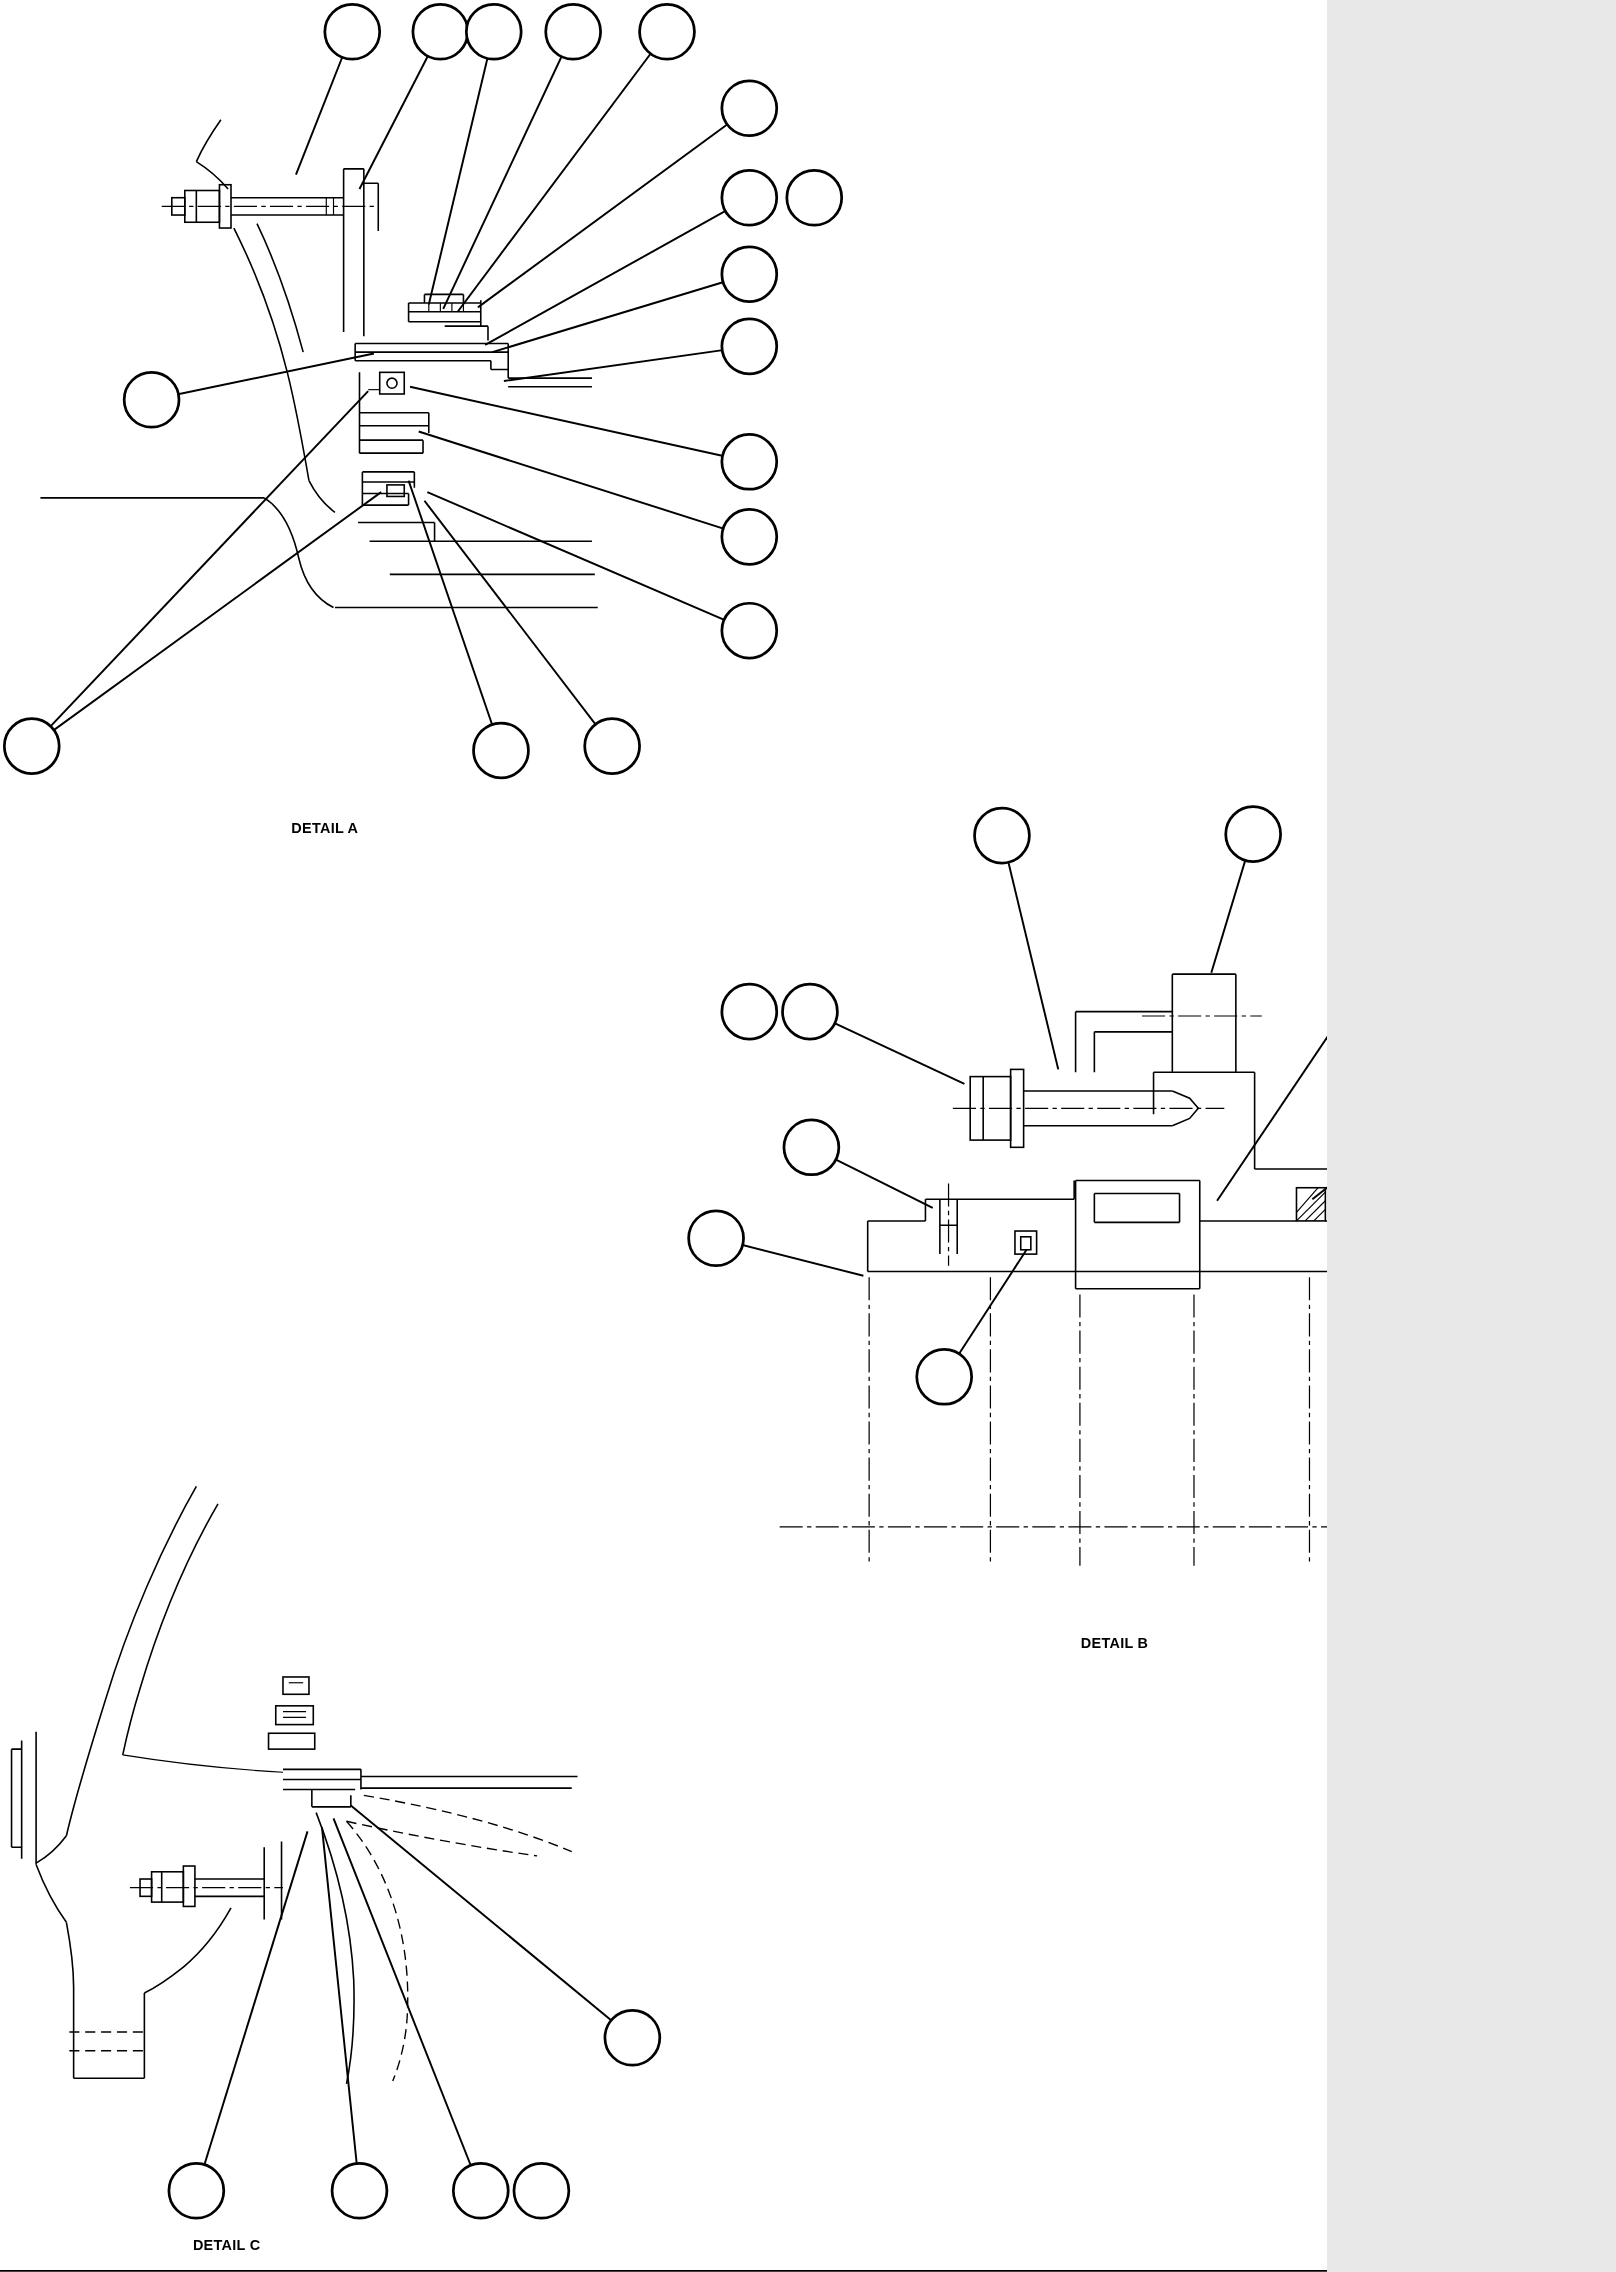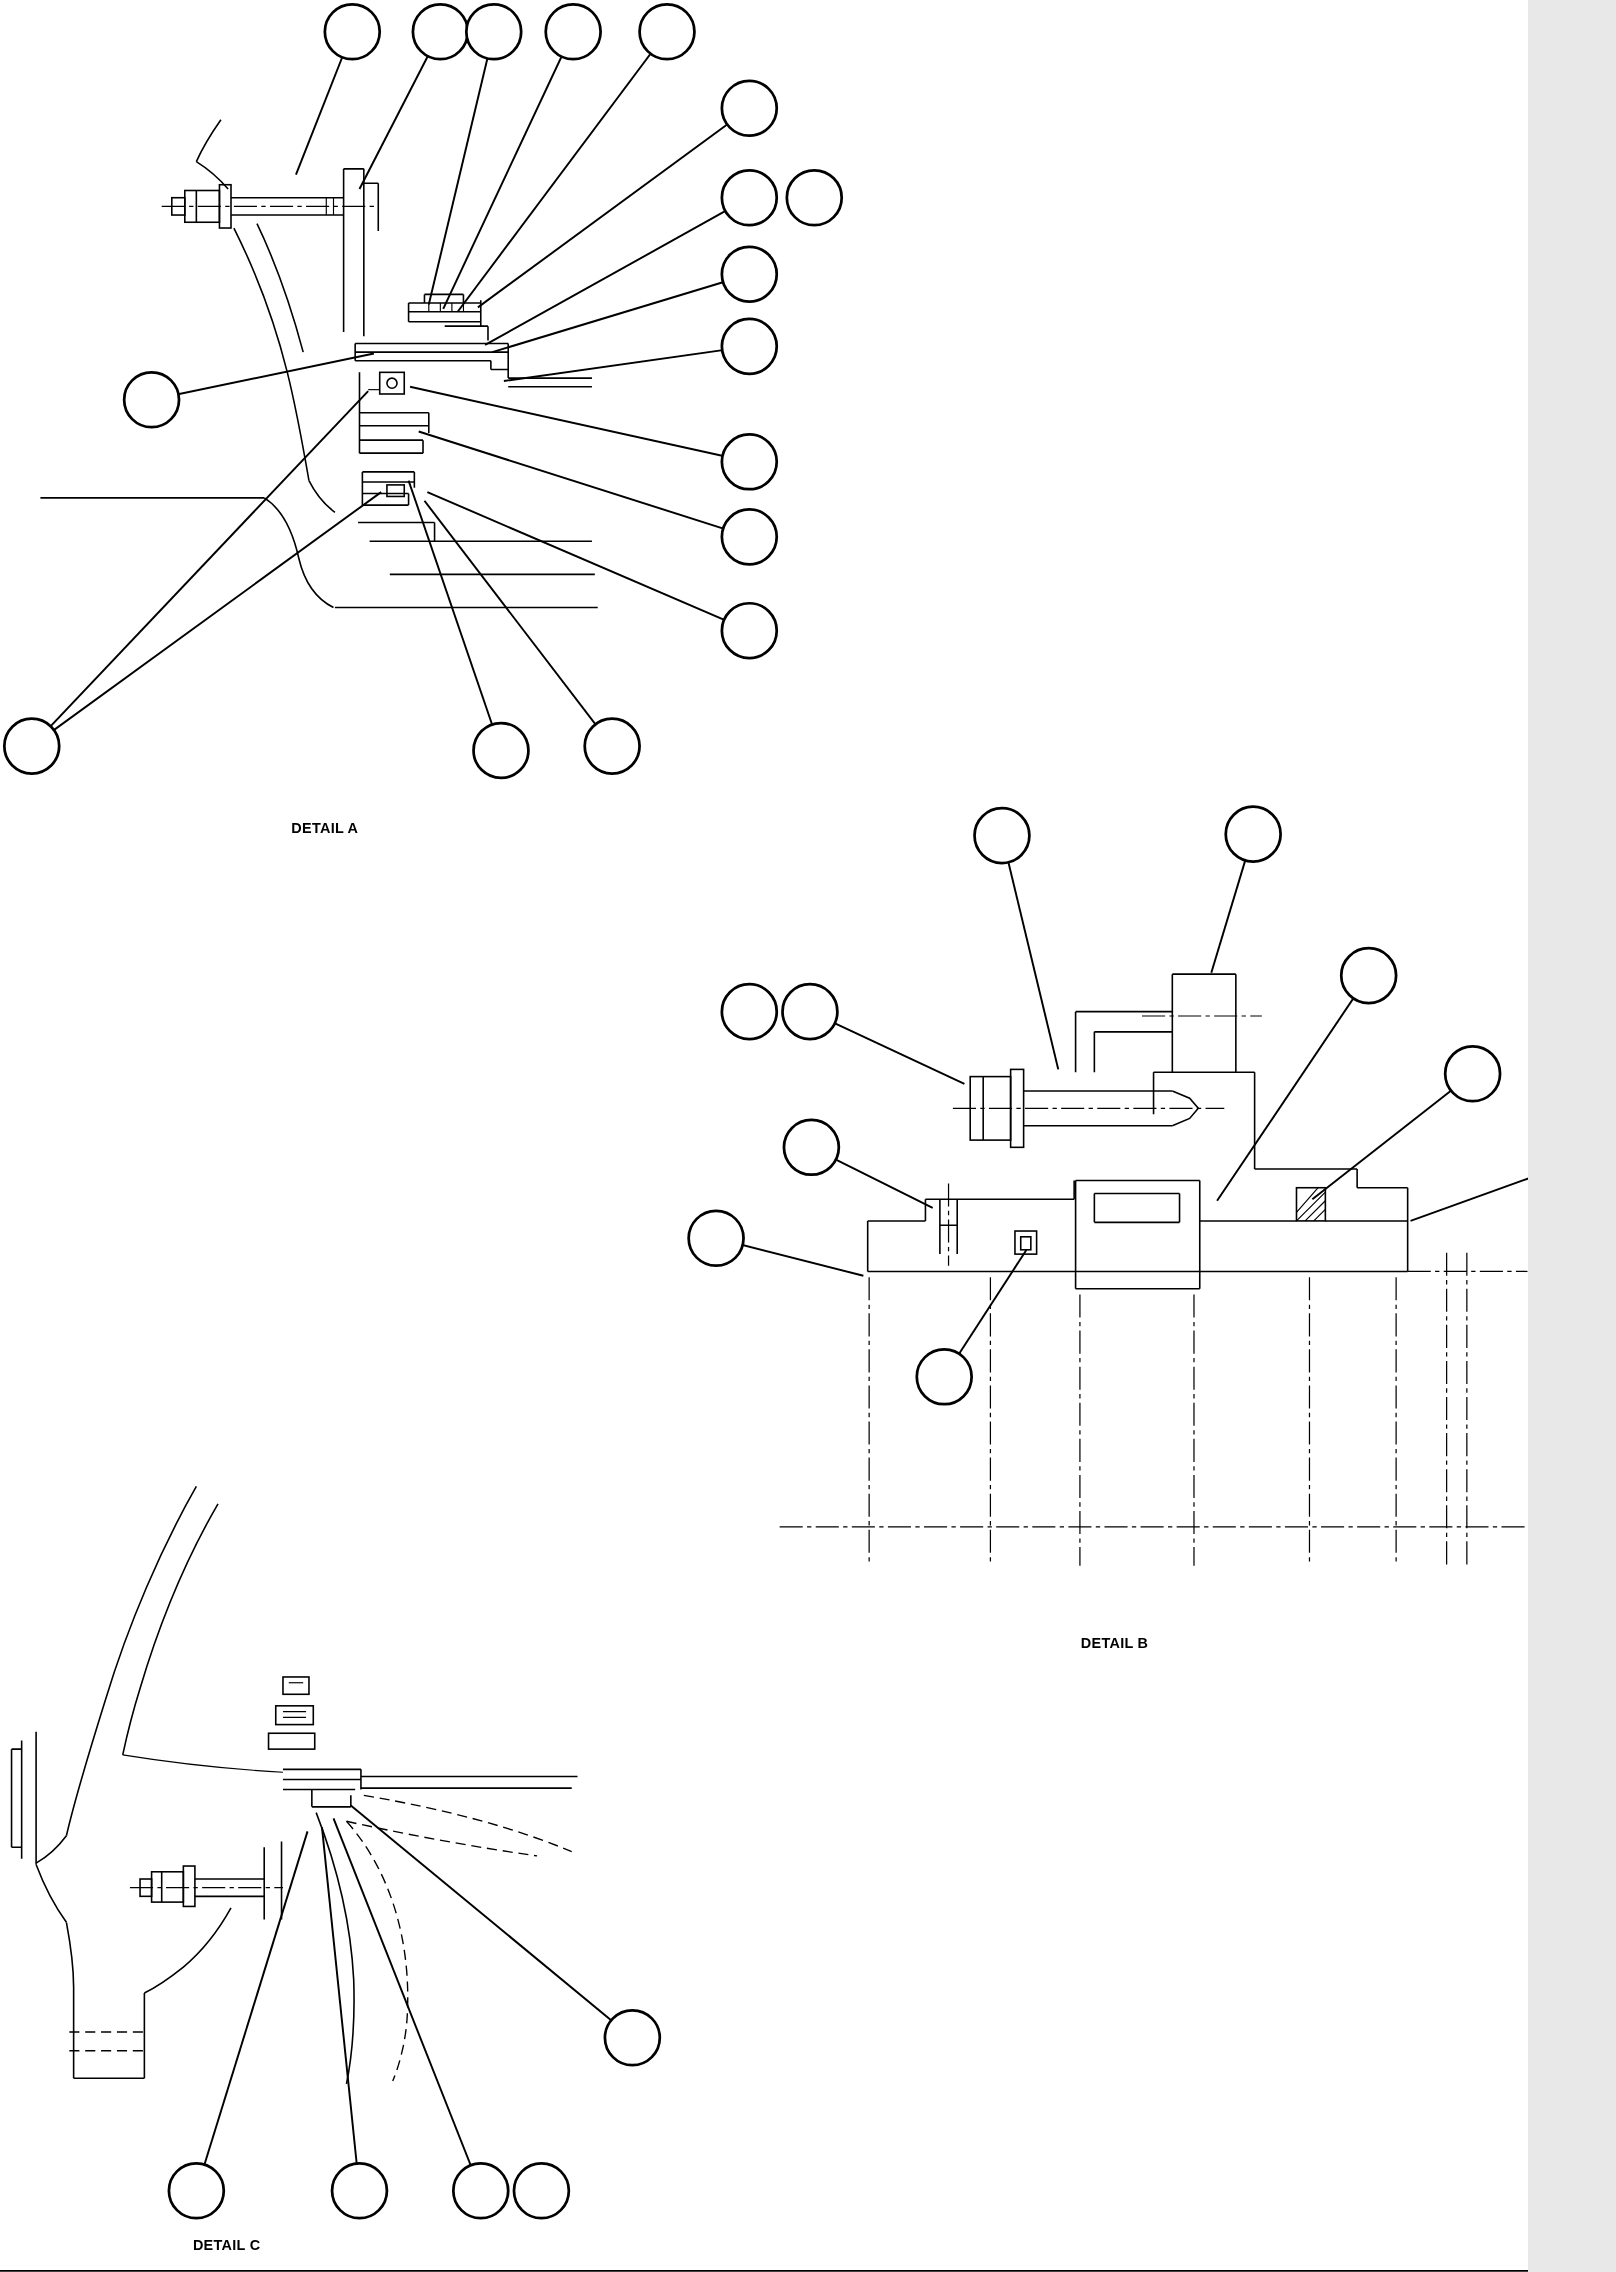--- a/index.html
+++ b/index.html
@@ -1,16 +1,16 @@
 <!DOCTYPE html>
 <html style="font-size:10px"><head>
 <meta charset="utf-8">
 <style>
   html,body{margin:0;padding:0;background:#e8e8e8;}
-  .page{position:relative;width:1528px;height:2273px;background:#ffffff;overflow:hidden;}
+  .page{position:relative;width:1327px;height:2273px;background:#ffffff;overflow:hidden;}
   svg{display:block;}
   .ln{fill:none;stroke:#000;stroke-width:1.1;stroke-linecap:butt;stroke-linejoin:miter;}
   .thin{fill:none;stroke:#000;stroke-width:0.8;}
   .cl{fill:none;stroke:#000;stroke-width:0.85;stroke-dasharray:16 3 3 3;}
   .hid{fill:none;stroke:#000;stroke-width:0.95;stroke-dasharray:7 4;}
   .leader{stroke:#000;stroke-width:1.35;}
   .balloon{fill:#ffffff;stroke:#000;stroke-width:1.9;}
   .lbl{font-family:"Liberation Sans",sans-serif;font-weight:bold;font-size:10px;fill:#000;letter-spacing:0.2px;}
   .code{font-family:"Liberation Sans",sans-serif;font-weight:bold;font-size:4.5px;fill:#000;}
 </style>

